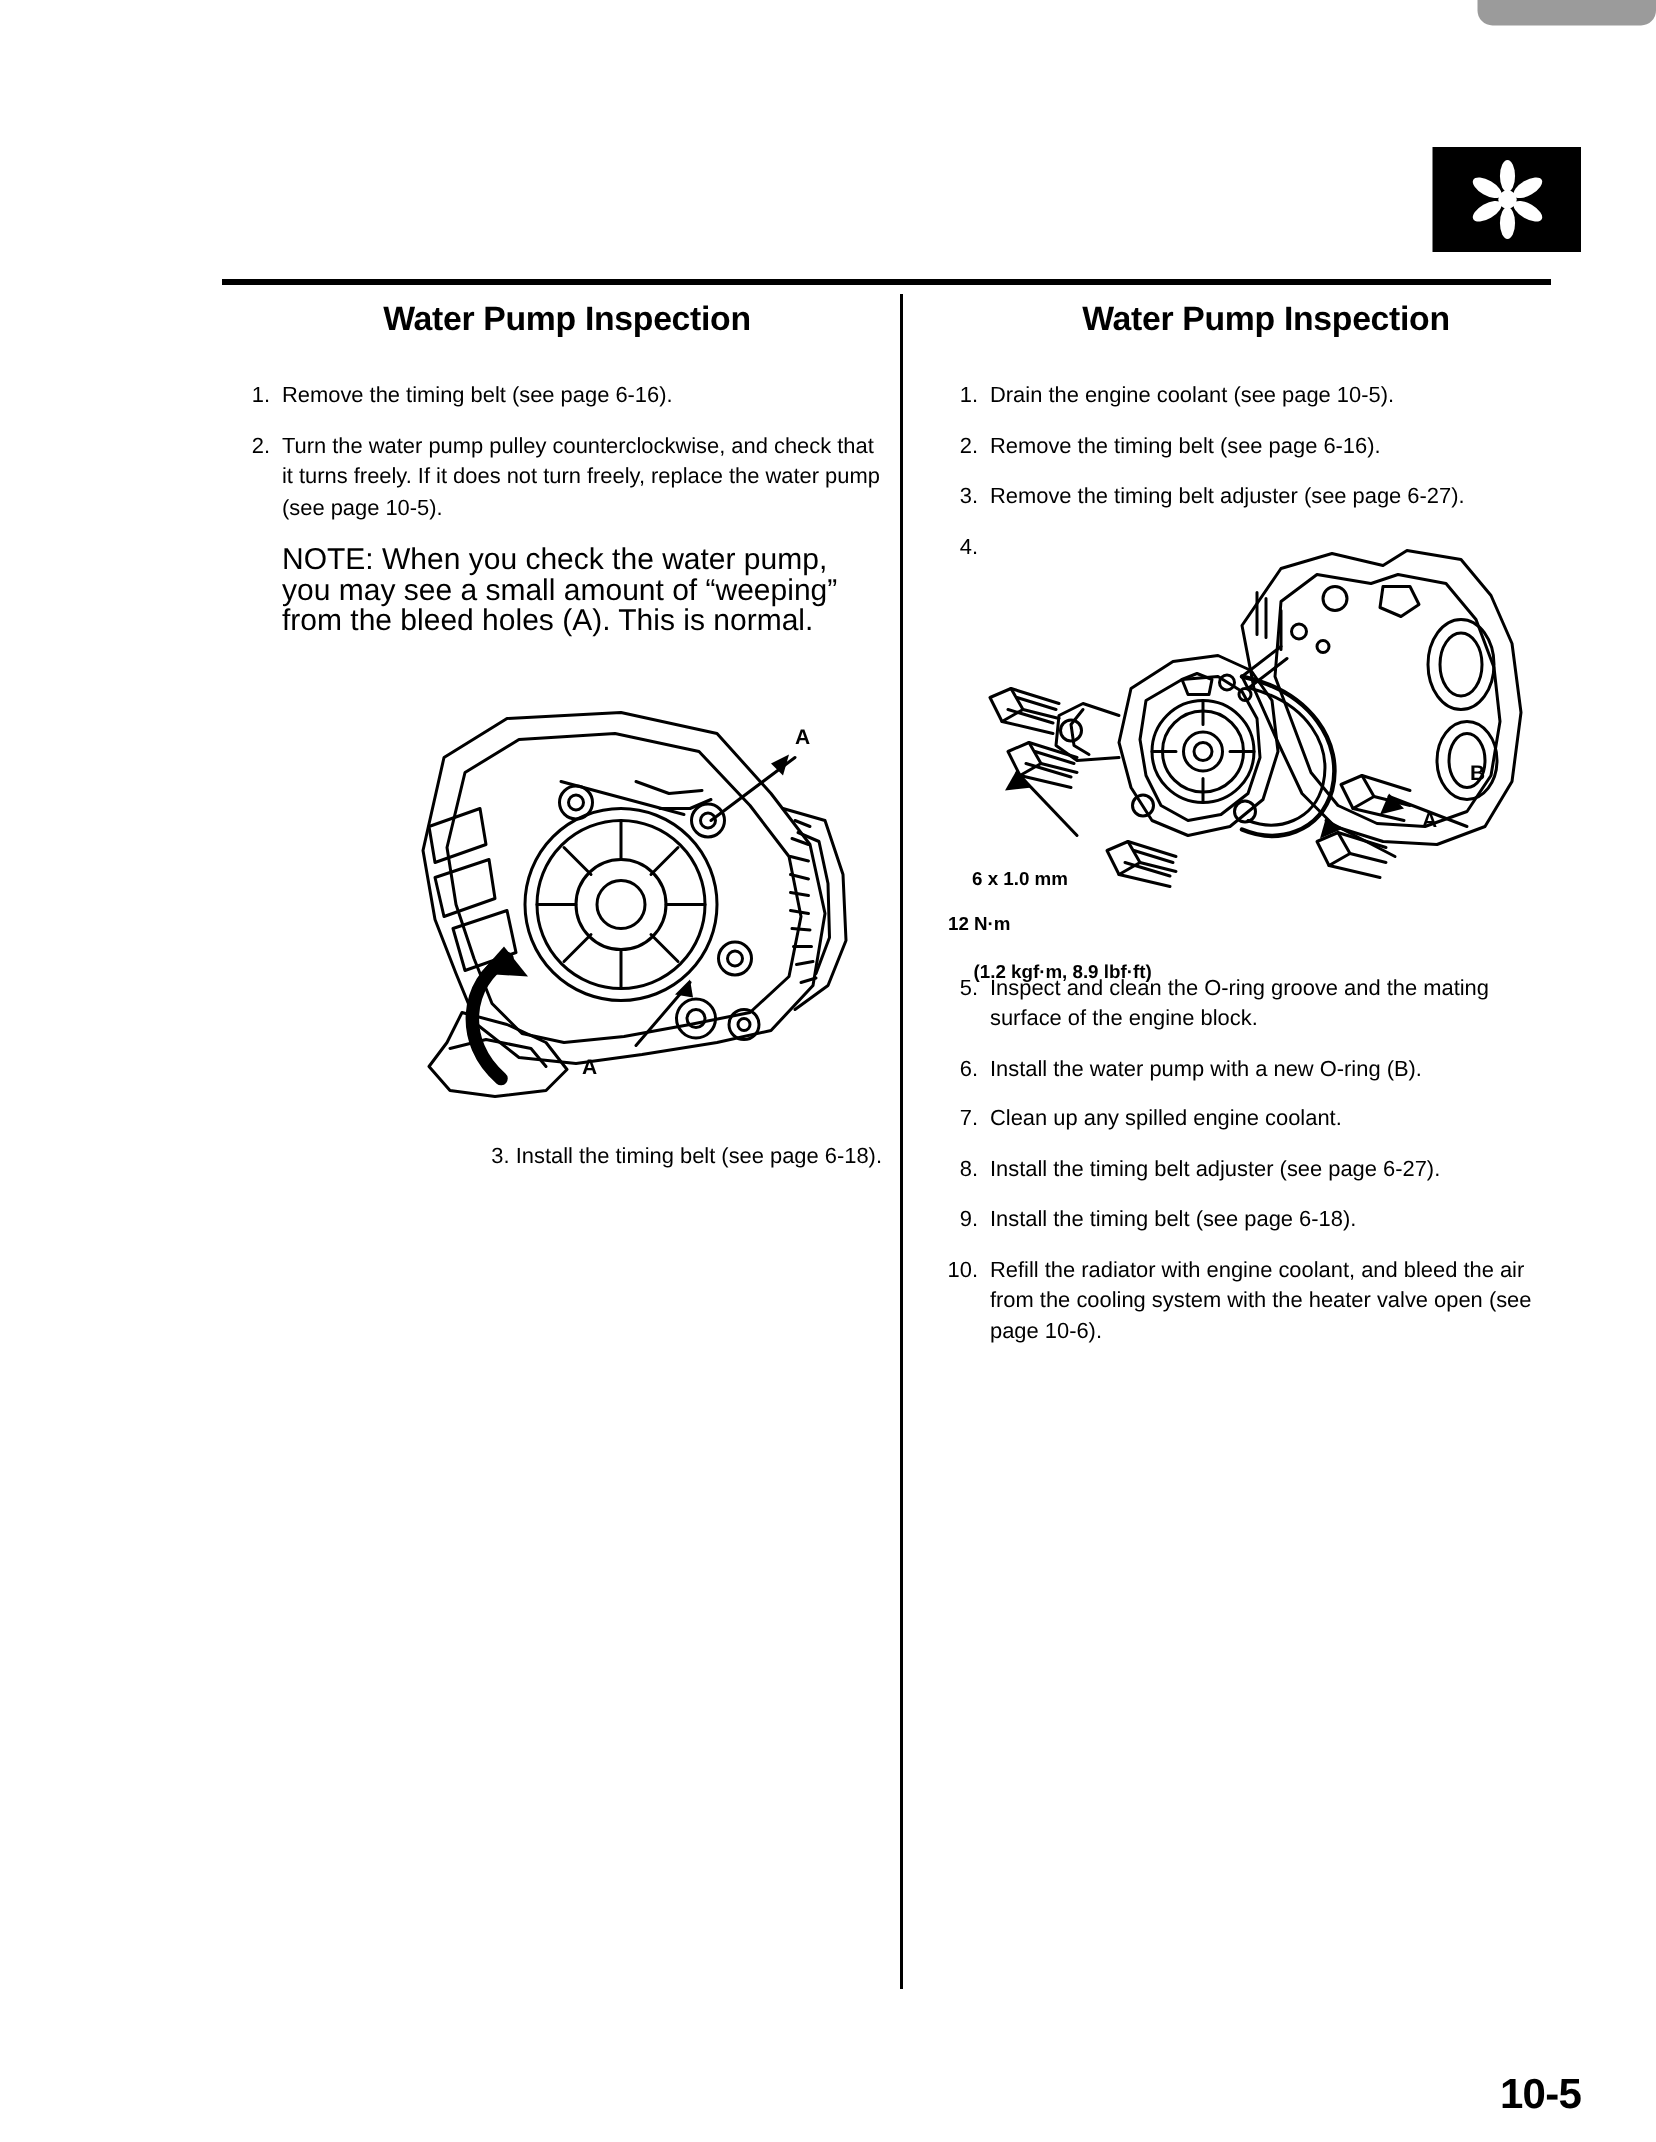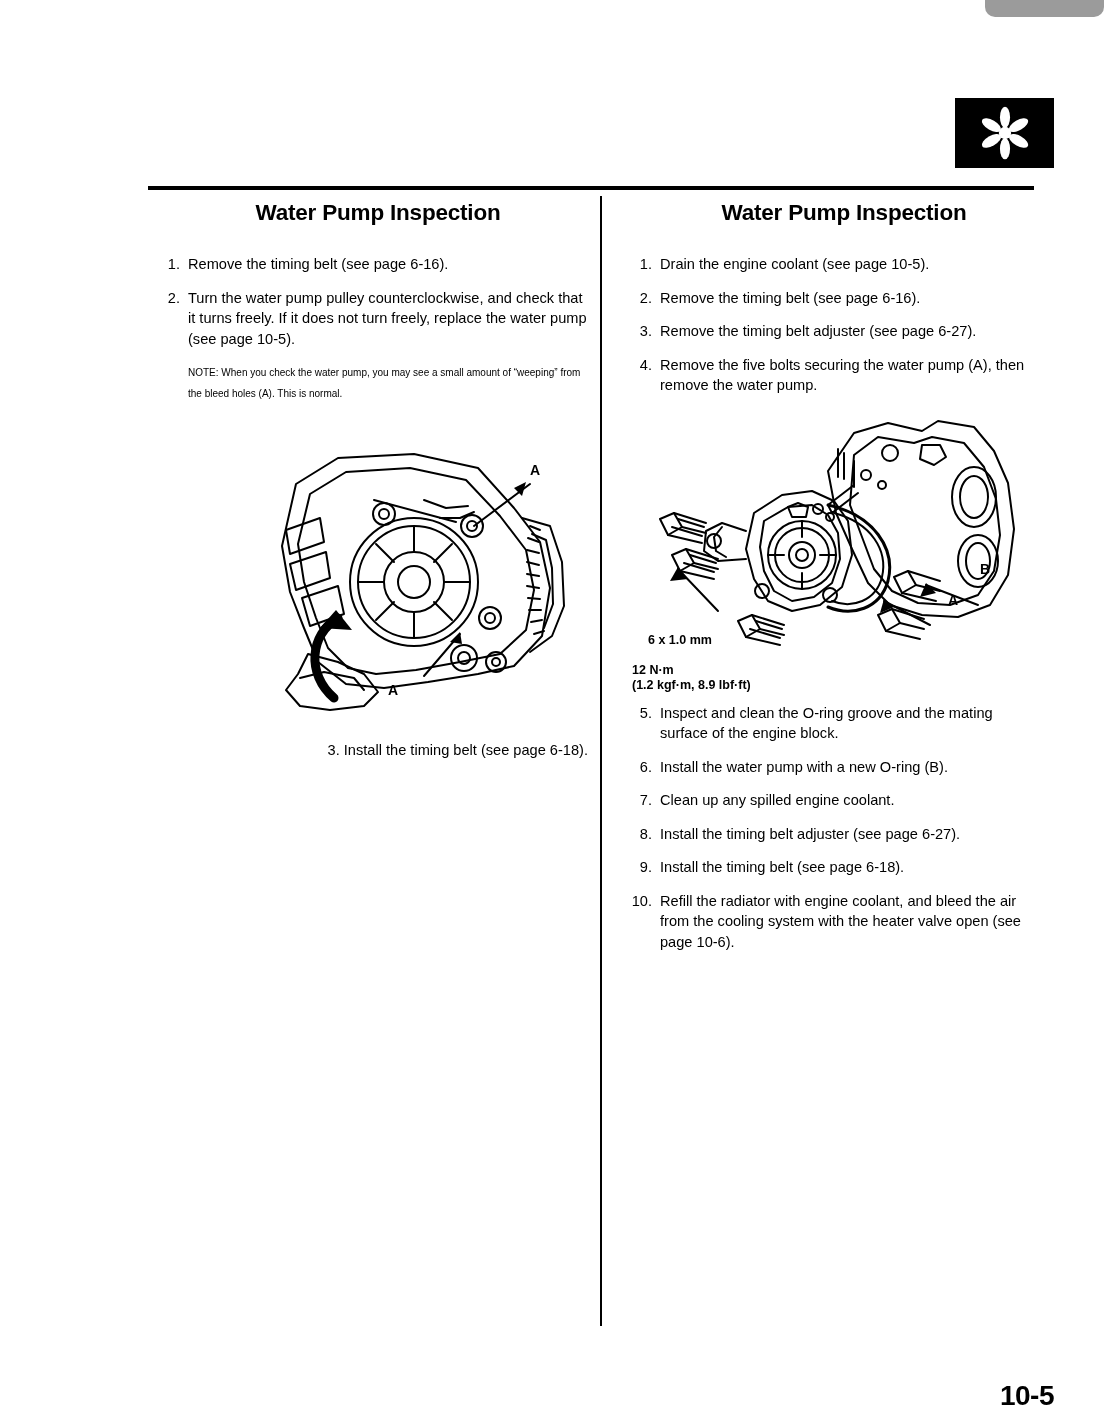--- a/index.html
+++ b/index.html
@@ -92,21 +92,21 @@
   ol.steps li .num {
     position: absolute;
     left: 0;
     width: 30px;
     text-align: right;
   }
   .col-left ol.steps li { padding-left: 40px; }
   .col-left ol.steps li .num { width: 32px; }
 
   .note {
-    font-size: 10px;
+    font-size: 20px;
     line-height: 20.5px;
     margin: 14px 0 0 40px;
   }
 
   
   .figure {
     position: relative;
   }
   .fig-left {
     margin: 18px 0 0 30px;
@@ -258,21 +258,20 @@
     <li>
       <span class="num">2.</span>
       <span>Remove the timing belt (see page 6-16).</span>
     </li>
     <li>
       <span class="num">3.</span>
       <span>Remove the timing belt adjuster (see page 6-27).</span>
     </li>
     <li>
       <span class="num">4.</span>
-      <span>Remove the five bolts securing the water pump (A), then remove the water pump.</span>
     </li>
   </ol>
 
   <div class="figure fig-right">
     <svg width="420" height="265" viewBox="0 0 420 265" aria-hidden="true">
       <g fill="none" stroke="#000" stroke-width="2" stroke-linejoin="round" stroke-linecap="round">
 
         <path d="M206 62 L232 24 L266 14 L300 22 L316 12 L352 18 L372 42 L386 74 L392 120 L386 166 L368 196 L336 208 L300 206 L268 196 L246 174 L230 140 L214 104 Z"></path>
         <path d="M232 46 L256 28 L292 34 L310 28 L342 34 L362 58 L374 90 L378 126 L372 162 L356 186 L328 196 L296 194 L270 182 L252 160 L240 128 L228 96 Z"></path>
 
@@ -342,21 +341,21 @@
       <polygon points="56,158 48,172 66,170" fill="#000"></polygon>
       <polygon points="262,190 258,204 272,198" fill="#000"></polygon>
       <polygon points="304,174 298,188 314,184" fill="#000"></polygon>
     </svg>
     <div class="lbl" style="position:absolute; left:326px; top:183px;">A</div>
     <div class="lbl" style="position:absolute; left:358px; top:152px;">B</div>
 
     <div style="position:absolute; left:10px; top:208px;">
       <div class="fig-caption-bold" style="margin:16px;">6 x 1.0 mm</div>
       <div class="fig-caption-bold" style="margin:0;">12 N·m</div>
-      <div class="fig-caption-bold" style="margin:0;">(1.2 kgf·m, 8.9 lbf·ft)</div>
+      <div class="fig-caption-bold" style="margin:17px;">(1.2 kgf·m, 8.9 lbf·ft)</div>
     </div>
   </div>
 
   <ol class="steps" style="margin-top:24px;">
     <li>
       <span class="num">5.</span>
       <span>Inspect and clean the O-ring groove and the mating surface of the engine block.</span>
     </li>
     <li>
       <span class="num">6.</span>

